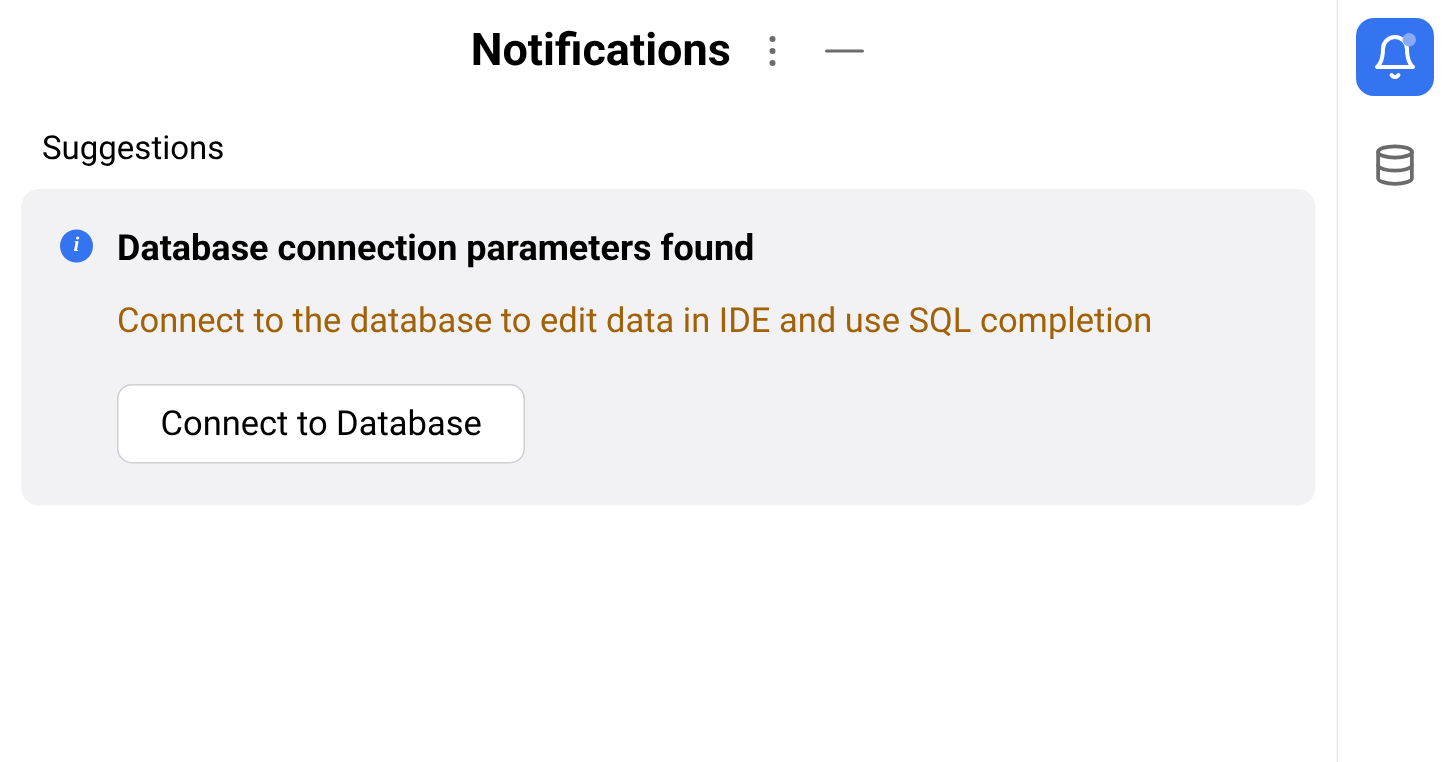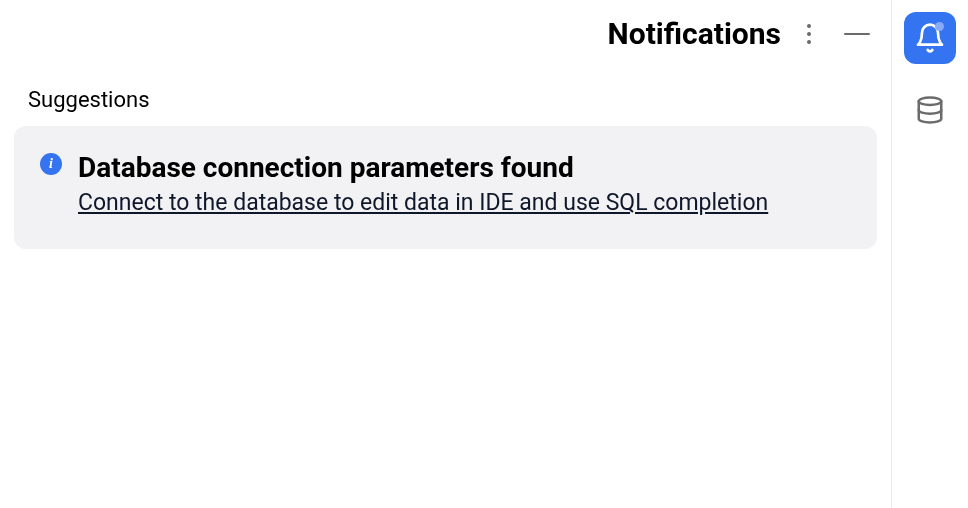--- a/index.html
+++ b/index.html
@@ -16,21 +16,21 @@
       overflow: hidden;
     }
     .main-panel {
       flex: 1;
       padding: 0;
       border-right: 1px solid #ebebeb;
     }
     .panel-header {
       display: flex;
       align-items: center;
-      justify-content: flex-end;
+      justify-content: center;
       padding: 16px 20px 8px 20px;
       gap: 14px;
     }
     .panel-title {
       font-size: 30px;
       font-weight: 700;
       color: #000000;
     }
     .header-actions {
       display: flex;
@@ -97,32 +97,31 @@
       font-weight: 700;
       font-size: 14px;
       font-family: Georgia, 'Times New Roman', serif;
       font-style: italic;
       line-height: 1;
     }
     .card-content {
       flex: 1;
     }
     .card-title {
-      font-size: 28px;
+      font-size: 24px;
       font-weight: 700;
       color: #000000;
       line-height: 1.25;
     }
     .card-description {
       font-size: 23px;
       font-weight: 400;
-      color: #0f172a;
+      color: #a16207;
       line-height: 1.55;
-      margin-top: 0;
-      text-decoration: underline;
+      margin-top: 16px;
     }
     .card-button {
       display: inline-block;
       margin-top: 24px;
       padding: 12px 28px;
       background: #ffffff;
       border: 1px solid #cfcfd1;
       border-radius: 10px;
       font-size: 23px;
       font-weight: 400;
@@ -192,20 +191,21 @@
   <div class="section-label">Suggestions</div>
 
   <div class="notification-card">
     <div class="card-header">
       <div class="info-icon">
         <span class="info-icon-letter">i</span>
       </div>
       <div class="card-content">
         <div class="card-title">Database connection parameters found</div>
         <div class="card-description">Connect to the database to edit data in IDE and use SQL completion</div>
+        <button class="card-button">Connect to Database</button>
       </div>
     </div>
   </div>
 </div>
 
 <div class="sidebar">
   <div class="sidebar-btn active">
     <svg class="bell-svg" viewBox="0 0 24 24" fill="none" stroke="#ffffff" stroke-width="2" stroke-linecap="round" stroke-linejoin="round">
       <path d="M18 8a6 6 0 0 0-12 0c0 7-3 9-3 9h18s-3-2-3-9"></path>
       <path d="M13.73 21a2 2 0 0 1-3.46 0"></path>

